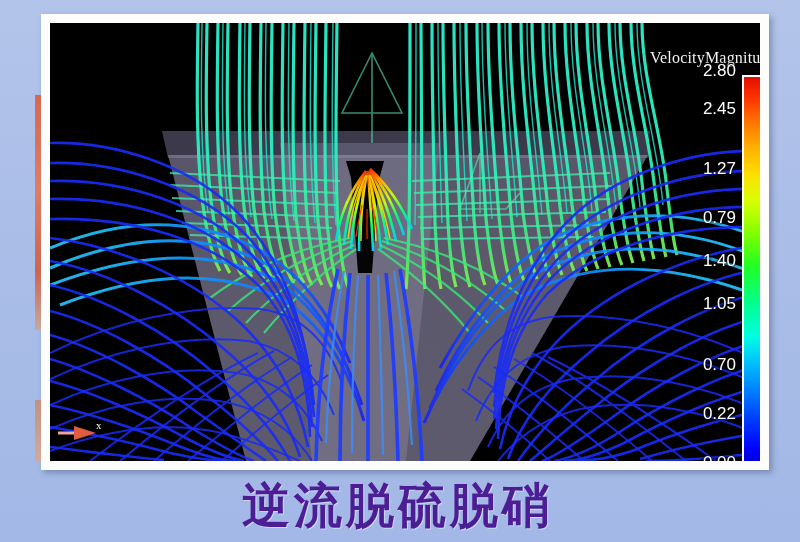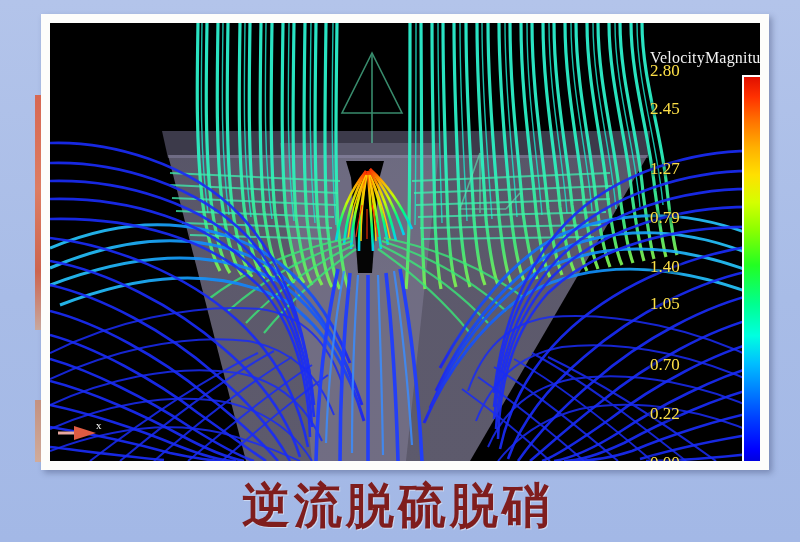--- a/index.html
+++ b/index.html
@@ -104,22 +104,23 @@
     position: absolute;
     left: 0px;
     top: 40px;
     width: 86px;
     height: 396px;
   }
   .legend-tick {
     position: absolute;
     right: 0;
     width: 86px;
-    color: #fde047;
-    font-family: Liberation Serif, serif;
+    text-align: right;
+    color: #ffffff;
+    font-family: Liberation Sans, sans-serif;
     font-size: 17px;
     text-shadow: 0 0 3px #000, 0 0 5px #000;
     transform: translateY(-50%);
   }
   #legend-bar-wrap {
     position: absolute;
     left: 92px;
     top: 44px;
     width: 26px;
     height: 396px;
@@ -168,21 +169,21 @@
     text-shadow: 0 0 3px #000;
   }
 
   
   #caption {
     position: absolute;
     left: 0;
     top: 474px;
     width: 796px;
     text-align: center;
-    color: #7f1d1d;
+    color: #4c1d95;
     font-family: "DejaVu Sans", sans-serif;
     font-weight: bold;
     font-size: 48px;
     letter-spacing: 4px;
     text-shadow: 1px 1px 0 rgba(255,255,255,.45);
   }
 </style>
 </head>
 <body>
 
@@ -450,21 +451,21 @@
       </div>
 
       <div id="legend">
         <div id="legend-title">VelocityMagnitude</div>
 
         <div id="legend-ticks">
           <div class="legend-tick" style="top:0px">2.80</div>
           <div class="legend-tick" style="top:38px">2.45</div>
           <div class="legend-tick" style="top:98px">1.27</div>
           <div class="legend-tick" style="top:147px">0.79</div>
-          <div class="legend-tick" style="top:196px">1.40</div>
+          <div class="legend-tick" style="top:190px">1.40</div>
           <div class="legend-tick" style="top:233px">1.05</div>
           <div class="legend-tick" style="top:294px">0.70</div>
           <div class="legend-tick" style="top:343px">0.22</div>
           <div class="legend-tick" style="top:392px">0.00</div>
         </div>
 
         <div id="legend-bar-wrap">
           <div id="legend-bar"></div>
         </div>
 

